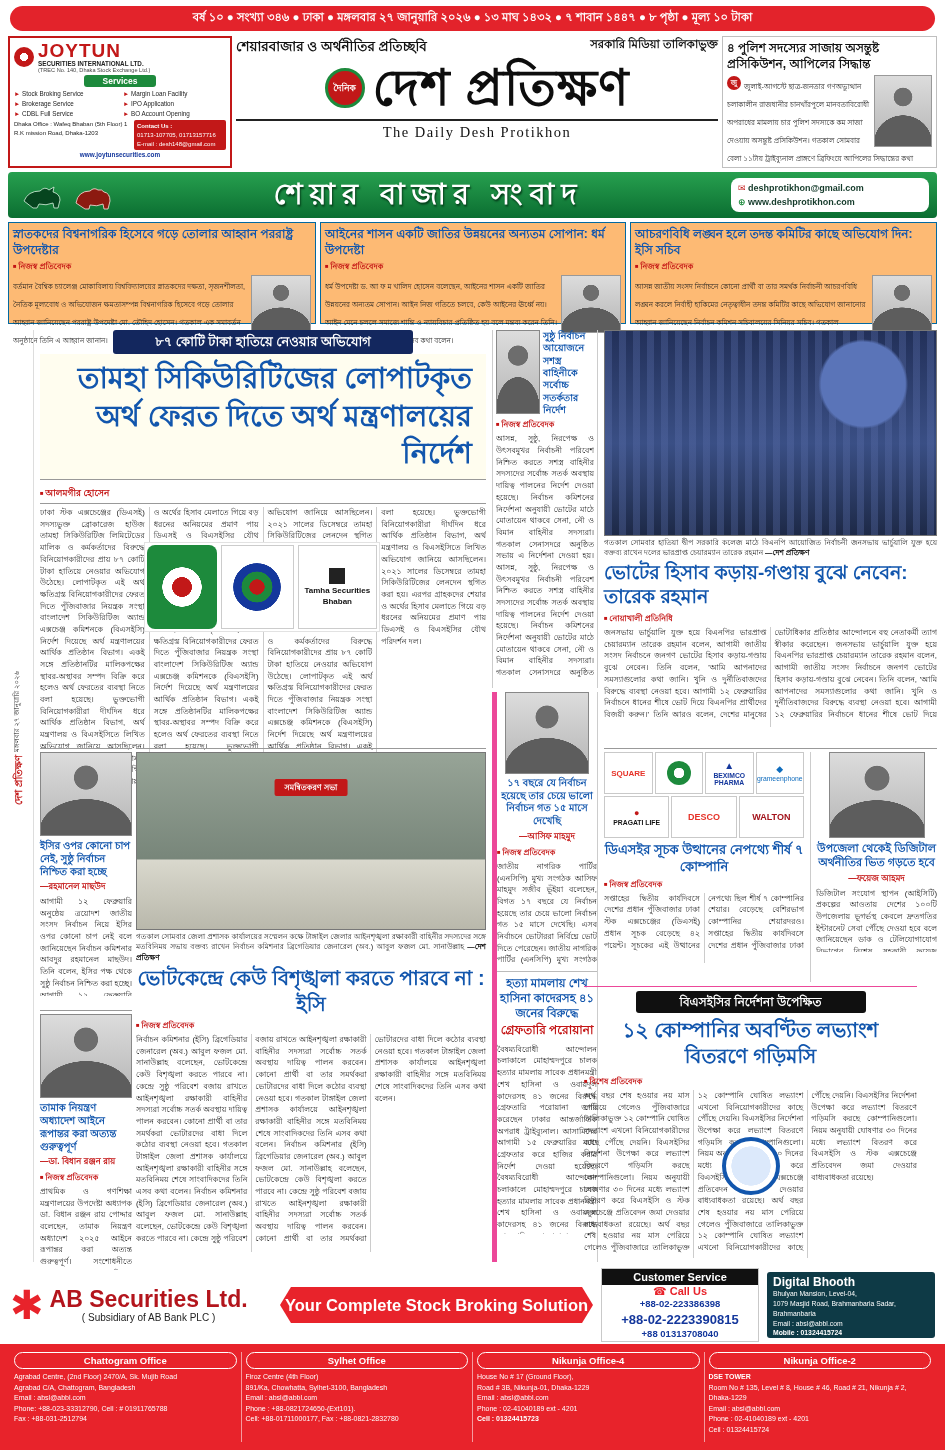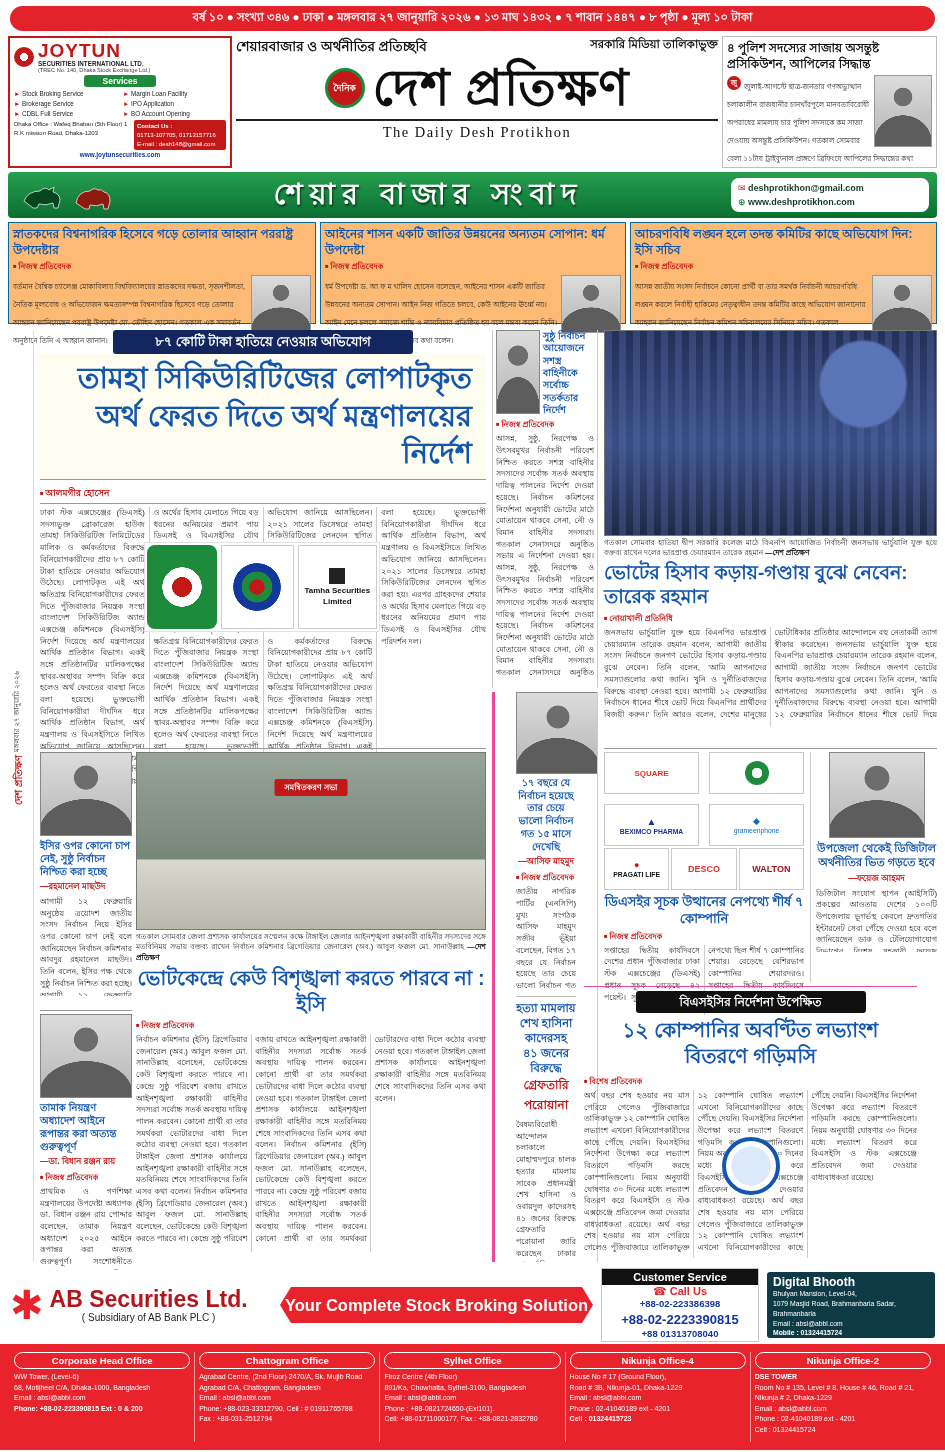--- a/index.html
+++ b/index.html
@@ -153,35 +153,35 @@
     <div class="abs" style="left:104px;top:212px;width:236px;height:90px;background:#fff;display:flex;gap:4px;padding:2px;border:1px solid #e2e2e2">
       <div style="flex:1;background:#1d8a3c;border-radius:8px;display:flex;align-items:center;justify-content:center">
         <span style="width:46px;height:46px;border-radius:50%;background:radial-gradient(circle,#c21818 0 30%,#fff 31% 60%,#1d8a3c 61%)"></span>
       </div>
       <div style="flex:1;border:1px solid #ccc;display:flex;align-items:center;justify-content:center">
         <span style="width:48px;height:48px;border-radius:50%;background:radial-gradient(circle,#c21818 0 22%,#1d8a3c 23% 45%,#14379c 46% 70%,#fff 71%)"></span>
       </div>
       <div style="flex:1.1;border:1px solid #ccc;display:flex;flex-direction:column;align-items:center;justify-content:center;gap:2px;text-align:center">
         <span style="width:16px;height:16px;background:#222;display:inline-block"></span>
         <span style="font-size:8px;font-weight:bold;color:#111">Tamha Securities</span>
-        <span style="font-size:8px;font-weight:bold;color:#111">Limited</span>
+        <span style="font-size:8px;font-weight:bold;color:#111">Bhaban</span>
       </div>
     </div>
   </div>
 
   <div class="abs" style="left:492px;top:330px;width:106px;height:358px;border-left:1px solid #ccc;border-right:1px solid #ccc;padding:0 3px;overflow:hidden">
     <div style="display:flex;gap:3px">
       <div class="photo portrait" style="width:44px;height:84px;flex:none;border:1px solid #888"></div>
       <div class="hl" style="font-size:9.5px">সুষ্ঠু নির্বাচন আয়োজনে সশস্ত্র বাহিনীকে সর্বোচ্চ সতর্কতার নির্দেশ</div>
     </div>
     <div class="by">নিজস্ব প্রতিবেদক</div>
     <div class="bt" style="height:244px">আসন্ন, সুষ্ঠু, নিরপেক্ষ ও উৎসবমুখর নির্বাচনী পরিবেশ নিশ্চিত করতে সশস্ত্র বাহিনীর সদস্যদের সর্বোচ্চ সতর্ক অবস্থায় দায়িত্ব পালনের নির্দেশ দেওয়া হয়েছে। নির্বাচন কমিশনের নির্দেশনা অনুযায়ী ভোটের মাঠে মোতায়েন থাকবে সেনা, নৌ ও বিমান বাহিনীর সদস্যরা। গতকাল সেনাসদরে অনুষ্ঠিত সভায় এ নির্দেশনা দেওয়া হয়। আসন্ন, সুষ্ঠু, নিরপেক্ষ ও উৎসবমুখর নির্বাচনী পরিবেশ নিশ্চিত করতে সশস্ত্র বাহিনীর সদস্যদের সর্বোচ্চ সতর্ক অবস্থায় দায়িত্ব পালনের নির্দেশ দেওয়া হয়েছে। নির্বাচন কমিশনের নির্দেশনা অনুযায়ী ভোটের মাঠে মোতায়েন থাকবে সেনা, নৌ ও বিমান বাহিনীর সদস্যরা। গতকাল সেনাসদরে অনুষ্ঠিত সভায় এ নির্দেশনা দেওয়া হয়। আসন্ন, সুষ্ঠু, নিরপেক্ষ ও উৎসবমুখর নির্বাচনী পরিবেশ নিশ্চিত করতে সশস্ত্র বাহিনীর সদস্যদের সর্বোচ্চ সতর্ক অবস্থায় দায়িত্ব পালনের নির্দেশ দেওয়া হয়েছে। নির্বাচন কমিশনের নির্দেশনা অনুযায়ী ভোটের মাঠে মোতায়েন থাকবে সেনা, নৌ ও বিমান বাহিনীর সদস্যরা। গতকাল সেনাসদরে অনুষ্ঠিত সভায় এ নির্দেশনা দেওয়া হয়।</div>
   </div>
 
-  <div class="abs" style="left:492px;top:692px;width:106px;height:570px;border-left:3px solid #ec4899;border-right:1px solid #ccc;padding:0 21px;overflow:hidden">
+  <div class="abs" style="left:492px;top:692px;width:106px;height:570px;border-left:5px solid #ec4899;border-right:1px solid #ccc;padding:0 0;overflow:hidden">
     <div class="photo portrait" style="width:84px;height:82px;margin:0 auto;border:1px solid #888"></div>
     <div class="hl" style="font-size:9.8px;text-align:center;margin-top:3px">১৭ বছরে যে নির্বাচন হয়েছে তার চেয়ে ভালো নির্বাচন গত ১৫ মাসে দেখেছি</div>
     <div class="attr" style="text-align:center">—আসিফ মাহমুদ</div>
     <div class="by">নিজস্ব প্রতিবেদক</div>
     <div class="bt" style="height:104px">জাতীয় নাগরিক পার্টির (এনসিপি) মুখ্য সংগঠক আসিফ মাহমুদ সজীব ভূঁইয়া বলেছেন, বিগত ১৭ বছরে যে নির্বাচন হয়েছে তার চেয়ে ভালো নির্বাচন গত ১৫ মাসে দেখেছি। এসব নির্বাচনে ভোটাররা নির্বিঘ্নে ভোট দিতে পেরেছেন। জাতীয় নাগরিক পার্টির (এনসিপি) মুখ্য সংগঠক আসিফ মাহমুদ সজীব ভূঁইয়া বলেছেন, বিগত ১৭ বছরে যে নির্বাচন হয়েছে তার চেয়ে ভালো নির্বাচন গত ১৫ মাসে দেখেছি। এসব নির্বাচনে ভোটাররা নির্বিঘ্নে ভোট দিতে পেরেছেন।</div>
     <div class="hl" style="font-size:11.5px;text-align:center;margin-top:6px;border-top:1px solid #bbb;padding-top:4px">হত্যা মামলায় শেখ হাসিনা কাদেরসহ ৪১ জনের বিরুদ্ধে</div>
     <div style="color:#c41414;font-weight:bold;font-size:12px;text-align:center">গ্রেফতারি পরোয়ানা</div>
     <div class="bt" style="height:190px;margin-top:3px">বৈষম্যবিরোধী আন্দোলন চলাকালে মোহাম্মদপুরে চালক হত্যার মামলায় সাবেক প্রধানমন্ত্রী শেখ হাসিনা ও ওবায়দুল কাদেরসহ ৪১ জনের বিরুদ্ধে গ্রেফতারি পরোয়ানা জারি করেছেন ঢাকার আন্তর্জাতিক অপরাধ ট্রাইব্যুনাল। আসামিদের আগামী ১৫ ফেব্রুয়ারির মধ্যে গ্রেফতার করে হাজির করার নির্দেশ দেওয়া হয়েছে। বৈষম্যবিরোধী আন্দোলন চলাকালে মোহাম্মদপুরে চালক হত্যার মামলায় সাবেক প্রধানমন্ত্রী শেখ হাসিনা ও ওবায়দুল কাদেরসহ ৪১ জনের বিরুদ্ধে গ্রেফতারি পরোয়ানা জারি করেছেন ঢাকার আন্তর্জাতিক অপরাধ ট্রাইব্যুনাল। আসামিদের আগামী ১৫ ফেব্রুয়ারির মধ্যে গ্রেফতার করে হাজির করার নির্দেশ দেওয়া হয়েছে।</div>
   </div>
 
@@ -217,21 +217,21 @@
     <div class="cap" style="margin:2px 0">
       <span>গতকাল সোমবার জেলা প্রশাসক কার্যালয়ের সম্মেলন কক্ষে টাঙ্গাইল জেলার আইনশৃঙ্খলা রক্ষাকারী বাহিনীর সদস্যদের সঙ্গে মতবিনিময় সভায় বক্তব্য রাখেন নির্বাচন কমিশনার ব্রিগেডিয়ার জেনারেল (অব.) আবুল ফজল মো. সানাউল্লাহ</span> <b>—দেশ প্রতিক্ষণ</b>
     </div>
     <div class="hl" style="font-size:20px;text-align:center">ভোটকেন্দ্রে কেউ বিশৃঙ্খলা করতে পারবে না : ইসি</div>
     <div class="by">নিজস্ব প্রতিবেদক</div>
     <div class="bt cols3" style="height:218px">নির্বাচন কমিশনার (ইসি) ব্রিগেডিয়ার জেনারেল (অব.) আবুল ফজল মো. সানাউল্লাহ বলেছেন, ভোটকেন্দ্রে কেউ বিশৃঙ্খলা করতে পারবে না। কেন্দ্রে সুষ্ঠু পরিবেশ বজায় রাখতে আইনশৃঙ্খলা রক্ষাকারী বাহিনীর সদস্যরা সর্বোচ্চ সতর্ক অবস্থায় দায়িত্ব পালন করবেন। কোনো প্রার্থী বা তার সমর্থকরা ভোটারদের বাধা দিলে কঠোর ব্যবস্থা নেওয়া হবে। গতকাল টাঙ্গাইল জেলা প্রশাসক কার্যালয়ে আইনশৃঙ্খলা রক্ষাকারী বাহিনীর সঙ্গে মতবিনিময় শেষে সাংবাদিকদের তিনি এসব কথা বলেন। নির্বাচন কমিশনার (ইসি) ব্রিগেডিয়ার জেনারেল (অব.) আবুল ফজল মো. সানাউল্লাহ বলেছেন, ভোটকেন্দ্রে কেউ বিশৃঙ্খলা করতে পারবে না। কেন্দ্রে সুষ্ঠু পরিবেশ বজায় রাখতে আইনশৃঙ্খলা রক্ষাকারী বাহিনীর সদস্যরা সর্বোচ্চ সতর্ক অবস্থায় দায়িত্ব পালন করবেন। কোনো প্রার্থী বা তার সমর্থকরা ভোটারদের বাধা দিলে কঠোর ব্যবস্থা নেওয়া হবে। গতকাল টাঙ্গাইল জেলা প্রশাসক কার্যালয়ে আইনশৃঙ্খলা রক্ষাকারী বাহিনীর সঙ্গে মতবিনিময় শেষে সাংবাদিকদের তিনি এসব কথা বলেন। নির্বাচন কমিশনার (ইসি) ব্রিগেডিয়ার জেনারেল (অব.) আবুল ফজল মো. সানাউল্লাহ বলেছেন, ভোটকেন্দ্রে কেউ বিশৃঙ্খলা করতে পারবে না। কেন্দ্রে সুষ্ঠু পরিবেশ বজায় রাখতে আইনশৃঙ্খলা রক্ষাকারী বাহিনীর সদস্যরা সর্বোচ্চ সতর্ক অবস্থায় দায়িত্ব পালন করবেন। কোনো প্রার্থী বা তার সমর্থকরা ভোটারদের বাধা দিলে কঠোর ব্যবস্থা নেওয়া হবে। গতকাল টাঙ্গাইল জেলা প্রশাসক কার্যালয়ে আইনশৃঙ্খলা রক্ষাকারী বাহিনীর সঙ্গে মতবিনিময় শেষে সাংবাদিকদের তিনি এসব কথা বলেন।</div>
   </div>
 
   <div class="abs" style="left:604px;top:748px;width:333px;height:234px;border-top:1px solid #999;padding-top:3px;display:flex;gap:6px">
     <div style="width:200px">
-      <div style="display:grid;grid-template-columns:repeat(2,1fr);gap:10px">
+      <div style="display:grid;grid-template-columns:repeat(4,1fr);gap:2px">
         <div class="cell" style="height:42px">
             <span style="color:#e63329;font-size:8px">SQUARE</span>
           </div>
         <div class="cell" style="height:42px">
             <span style="width:24px;height:24px;border-radius:50%;background:radial-gradient(circle,#fff 0 30%,#1d8a3c 31%)"></span>
             <span></span>
           </div>
         <div class="cell" style="height:42px">
             <span style="color:#14379c;font-size:10px">▲</span>
             <span style="color:#14379c">BEXIMCO PHARMA</span>
@@ -294,28 +294,20 @@
       <div style="font-size:6.8px;line-height:1.45">Bhulyan Mansion, Level-04,</div>
       <div style="font-size:6.8px;line-height:1.45">1079 Masjid Road, Brahmanbaria Sadar,</div>
       <div style="font-size:6.8px;line-height:1.45">Brahmanbaria</div>
       <div style="font-size:6.8px;line-height:1.45">Email : absl@abbl.com</div>
       <div style="font-size:6.8px;line-height:1.45;font-weight:bold">Mobile : 01324415724</div>
     </div>
   </div>
 
   <div class="abs" style="left:0;top:1344px;width:945px;height:106px;background:#e8232b;display:flex;padding:8px 10px">
     <div class="off">
-      <div class="t">Corporate Head Office</div>
-      <div class="l">WW Tower, (Level-6)</div>
-      <div class="l">68, Motijheel C/A, Dhaka-1000, Bangladesh</div>
-      <div class="l">Email : absl@abbl.com</div>
-      <div class="l" style="font-weight:bold">Phone: +88-02-223390815 Ext : 0 &amp; 200</div>
-      <div class="l"></div>
-    </div>
-    <div class="off">
       <div class="t">Chattogram Office</div>
       <div class="l">Agrabad Centre, (2nd Floor) 2470/A, Sk. Mujib Road</div>
       <div class="l">Agrabad C/A, Chattogram, Bangladesh</div>
       <div class="l">Email : absl@abbl.com</div>
       <div class="l">Phone: +88-023-33312790, Cell : # 01911765788</div>
       <div class="l">Fax : +88-031-2512794</div>
     </div>
     <div class="off">
       <div class="t">Sylhet Office</div>
       <div class="l">Firoz Centre (4th Floor)</div>

